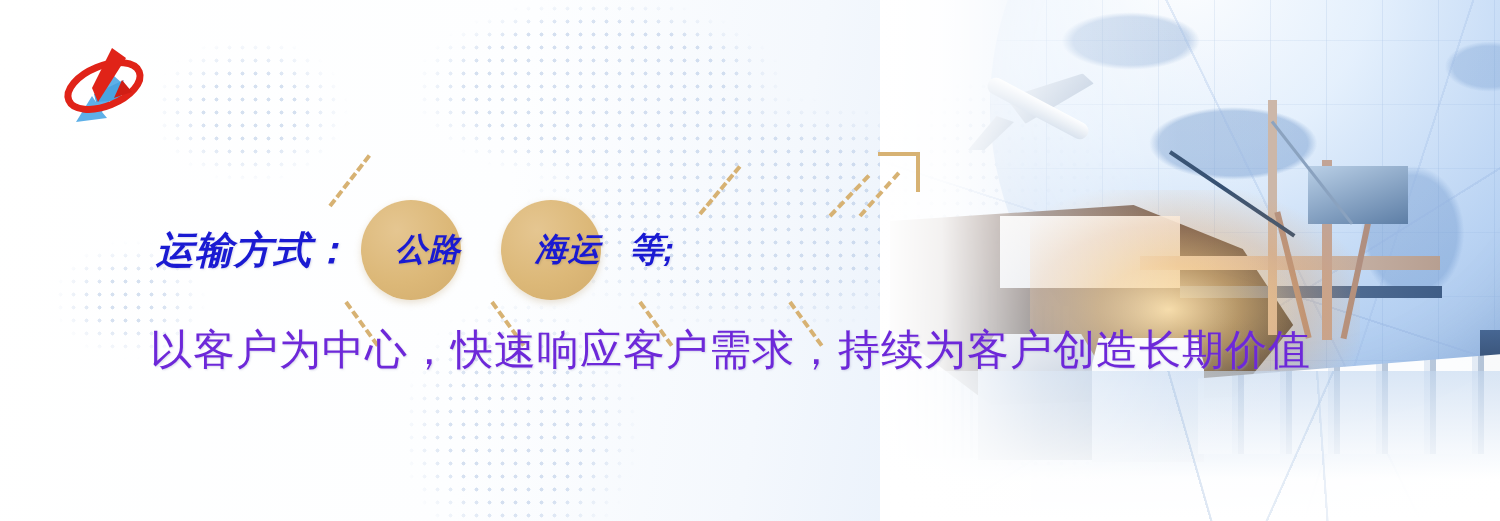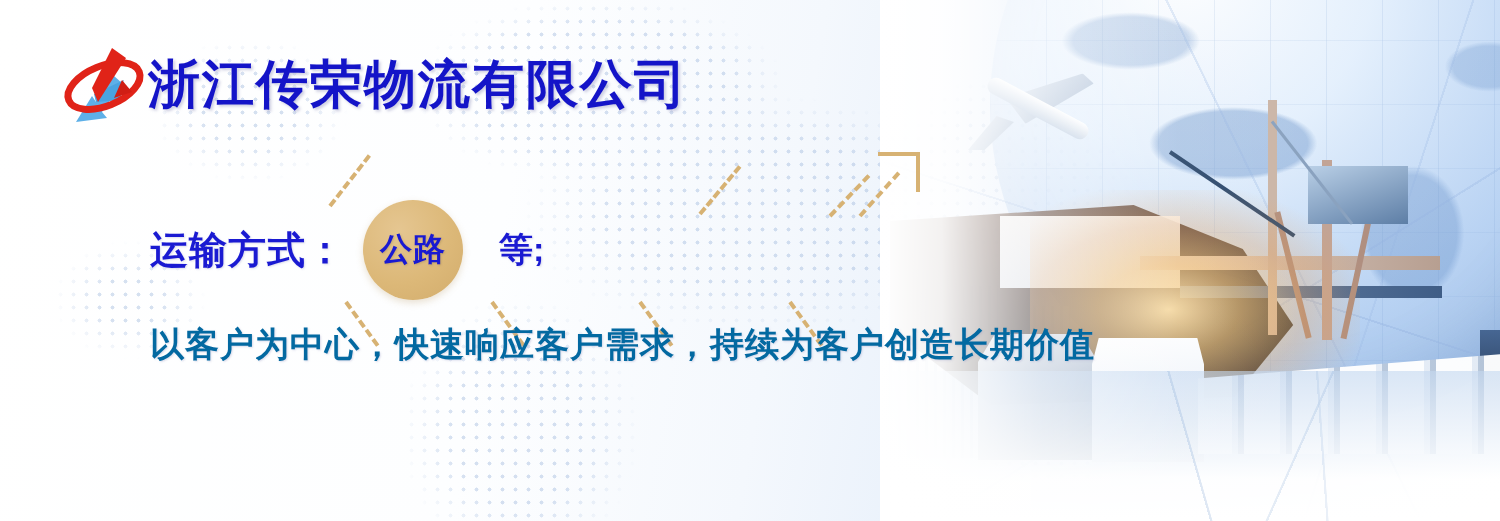--- a/index.html
+++ b/index.html
@@ -176,48 +176,48 @@
   .logo-wrap{ position:absolute; left:52px; top:36px; width:104px; height:104px; }
 
   
   .company-title{
     position:absolute; left:148px; top:50px;
     font-size:52px; font-weight:bold; color:#1414c8; letter-spacing:2px;
     text-shadow:2px 2px 3px rgba(150,150,190,.45);
     white-space:nowrap;
   }
   .mode-row{
-    position:absolute; left:150px; top:196px; height:108px;
-    display:flex; align-items:center; gap:8px;
+    position:absolute; left:156px; top:196px; height:108px;
+    display:flex; align-items:center; gap:0;font-style:italic;
   }
   .mode-label{
     font-size:38px; font-weight:bold; color:#1a1ad2; letter-spacing:1px;
     text-shadow:1px 1px 2px rgba(160,160,200,.35);
     white-space:nowrap; margin-right:10px;
   }
   .bubble{
     width:100px; height:100px; border-radius:50%;
     background:radial-gradient(circle at 36% 30%, #e5c691 0%, #dcb878 56%, #d2ac6c 100%);
-    display:flex; align-items:center; justify-content:center;
+    display:flex; align-items:center; justify-content:flex-end;
     margin-right:40px; flex:0 0 auto;
     box-shadow:0 3px 7px rgba(190,160,110,.30);
   }
   .bubble span{
     font-size:32px; font-weight:bold; color:#1a1ad2; letter-spacing:1px;
     text-shadow:1px 1px 2px rgba(120,100,60,.25);
     white-space:nowrap;
   }
   .etc{
     font-size:34px; font-weight:bold; color:#1a1ad2;
     text-shadow:1px 1px 2px rgba(160,160,200,.35);
     margin-left:-12px; white-space:nowrap;
   }
   .tagline{
     position:absolute; left:150px; top:322px;
-    font-size:34px; font-weight:bold; color:#0369a1; letter-spacing:1px;
+    font-size:42px; font-weight:normal; color:#6d28d9; letter-spacing:1px;
     text-shadow:1px 1px 2px rgba(160,160,200,.38);
     white-space:nowrap;
   }
 
   
   .dash{ position:absolute; border-top:4px dashed #d7b273; width:70px; transform-origin:left center; }
   .bracket{
     position:absolute; width:42px; height:40px;
     border-top:4px solid #d7b273; border-right:4px solid #d7b273;
   }
@@ -281,27 +281,29 @@
   <div class="dash" style="left:330px; top:204px; transform:rotate(-52deg); width:64px;"></div>
   <div class="dash" style="left:700px; top:212px; transform:rotate(-50deg); width:62px;"></div>
   <div class="dash" style="left:860px; top:214px; transform:rotate(-48deg); width:58px;"></div>
   <div class="dash" style="left:346px; top:300px; transform:rotate(54deg); width:54px;"></div>
   <div class="dash" style="left:492px; top:300px; transform:rotate(54deg); width:54px;"></div>
   <div class="dash" style="left:640px; top:300px; transform:rotate(54deg); width:54px;"></div>
   <div class="dash" style="left:790px; top:300px; transform:rotate(54deg); width:54px;"></div>
   <div class="dash" style="left:830px; top:214px; transform:rotate(-46deg); width:56px;"></div>
   <div class="bracket" style="left:878px; top:152px;"></div>
 
-  <div class="company-title">浙江传荣物流有限公司</div>
 
   <div class="mode-row">
     <div class="mode-label">运输方式：</div>
 
     <div class="bubble">
       <span>公路</span>
     </div>
+    <div class="bubble">
+      <span>海运</span>
+    </div>
 
     <div class="etc">等;</div>
   </div>
 
   <div class="tagline">以客户为中心，快速响应客户需求，持续为客户创造长期价值</div>
 
 </div>
 
 </body></html>

